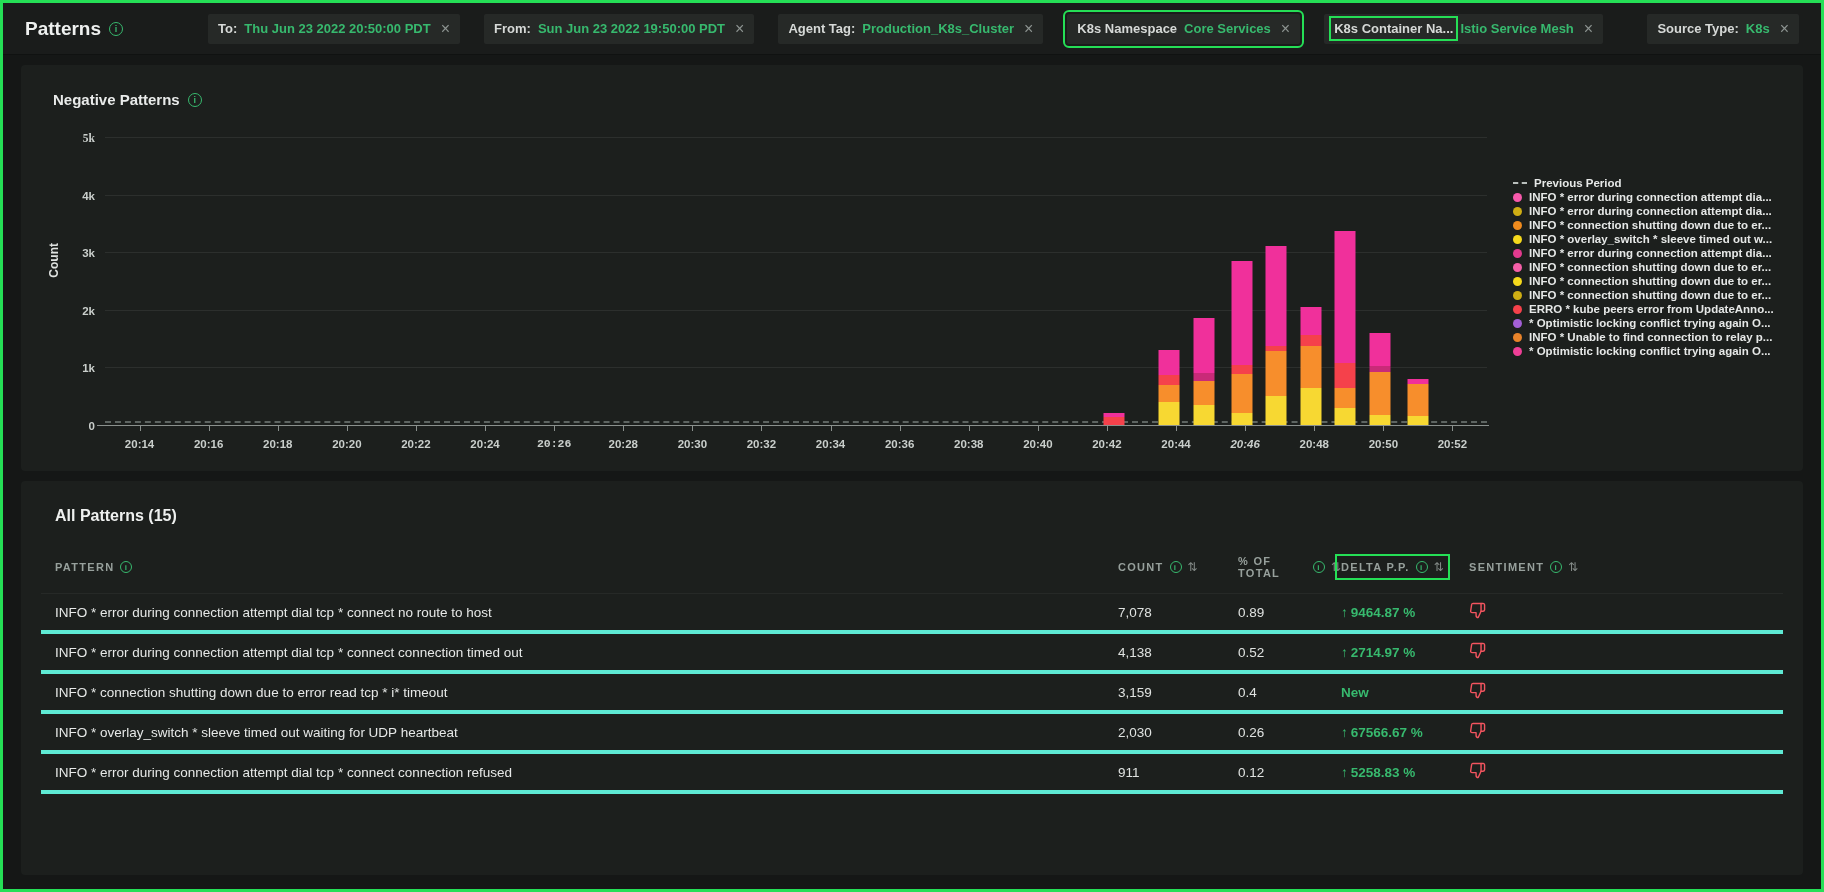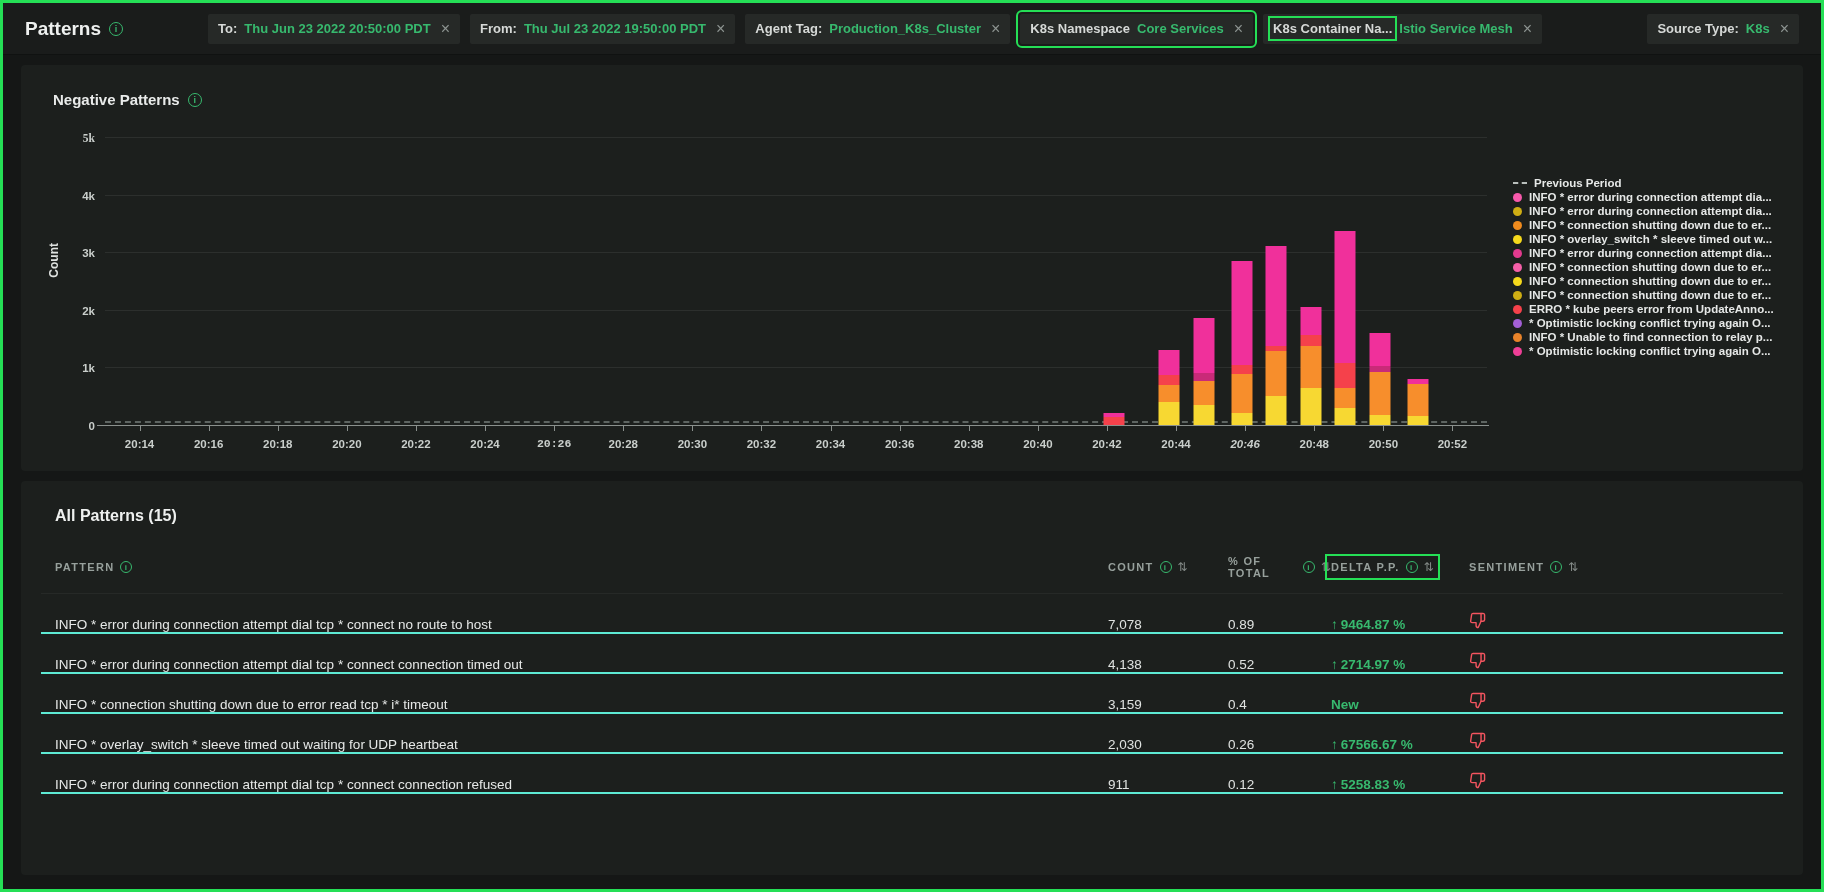--- a/index.html
+++ b/index.html
@@ -5,21 +5,21 @@
   *{box-sizing:border-box;margin:0;padding:0}
   html,body{background:#0c0e0d}
   body{font-family:"Liberation Sans",sans-serif}
   .frame{width:1824px;height:892px;border:3px solid #25df56;background:#151716;overflow:hidden;position:relative}
 
   
   .topbar{height:52px;display:flex;align-items:center;padding:0 22px;background:#1a1c1b;border-bottom:1px solid #101211}
   .page-title{font-size:19px;font-weight:700;color:#eef0ef;display:flex;align-items:center;gap:8px;white-space:nowrap}
   .info-icon{width:14px;height:14px;border:1px solid #37b96e;border-radius:50%;color:#37b96e;display:inline-flex;align-items:center;justify-content:center;font-size:9px;font-weight:700;flex:none}
   .info-icon::before{content:'i'}
-  .chips{display:flex;align-items:center;gap:10px;margin-left:85px;flex:1;min-width:0}
+  .chips{display:flex;align-items:center;gap:24px;margin-left:85px;flex:1;min-width:0}
   .chip{background:#262927;border-radius:2px;height:30px;padding:0 10px;display:inline-flex;align-items:center;gap:7px;font-size:13px;white-space:nowrap;flex:none}
   .chip-label{color:#d6d9d7;font-weight:600}
   .chip-value{color:#37b96e;font-weight:700}
   .chip-close{color:#8d9491;font-size:16px;line-height:1;margin-left:3px;cursor:pointer}
   .chip.hl{outline:2px solid #25df56;outline-offset:2px}
   .chip-label.boxed{outline:2px solid #25df56;outline-offset:3px}
   .chip.last{margin-left:auto}
 
   
   .panel{background:#1c1f1d;border-radius:4px;margin:10px 18px 0}
@@ -50,23 +50,23 @@
   .table-title{font-size:16px;font-weight:700;color:#eef0ef;margin:2px 0 30px 14px}
   .thead{display:flex;align-items:center;padding:0 14px 14px;border-bottom:1px solid #262927}
   .th{display:flex;align-items:flex-end}
   .th-inner{display:flex;align-items:center;gap:6px;font-size:11px;font-weight:700;letter-spacing:1.3px;color:#97a09c}
   .th .info-icon{width:12px;height:12px;font-size:8px}
   .sort-icon{color:#848b88;font-size:12px;font-weight:400;letter-spacing:0;cursor:pointer}
   .th-inner.hlbox{outline:2px solid #25df56;outline-offset:4px}
   .col-pattern{flex:1;min-width:0}
   .col-count{width:120px;flex:none}
   .col-pct{width:103px;flex:none}
-  .col-delta{width:138px;flex:none}
+  .col-delta{width:128px;flex:none}
   .col-sentiment{width:300px;flex:none}
-  .tr{display:flex;align-items:flex-end;padding:0 14px;height:40px;border-bottom:2px solid #5eead4}
+  .tr{display:flex;align-items:center;padding:0 14px;height:40px;border-bottom:4px solid #5eead4}
   .td{font-size:13.5px;color:#e6e8e7;white-space:nowrap;overflow:hidden;text-overflow:ellipsis}
   .td.col-count,.td.col-pct{color:#dfe2e0}
   .delta-arrow{color:#37b96e;font-weight:700;margin-right:3px}
   .delta-val{color:#37b96e;font-weight:700}
   .thumb{width:17px;height:17px;color:#f2545f;cursor:pointer}
 </style>
 </head>
 <body>
 
 <div class="frame">
@@ -77,21 +77,21 @@
       <span class="info-icon"></span>
     </div>
     <div class="chips">
       <div class="chip">
         <span class="chip-label">To:</span>
         <span class="chip-value">Thu Jun 23 2022 20:50:00 PDT</span>
         <span class="chip-close">×</span>
       </div>
       <div class="chip">
         <span class="chip-label">From:</span>
-        <span class="chip-value">Thu Jul 23 2022 19:50:00 PDT</span>
+        <span class="chip-value">Sun Jun 23 2022 19:50:00 PDT</span>
         <span class="chip-close">×</span>
       </div>
       <div class="chip">
         <span class="chip-label">Agent Tag:</span>
         <span class="chip-value">Production_K8s_Cluster</span>
         <span class="chip-close">×</span>
       </div>
       <div class="chip hl">
         <span class="chip-label">K8s Namespace</span>
         <span class="chip-value">Core Services</span>

